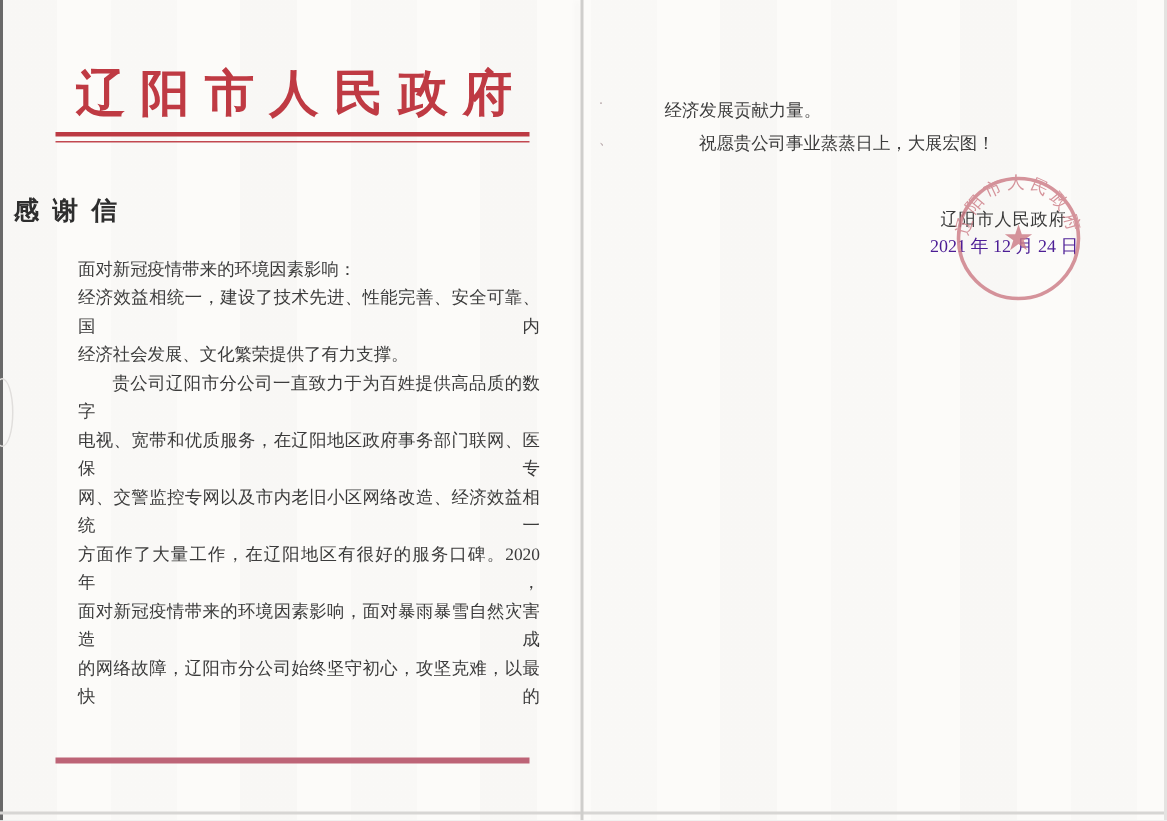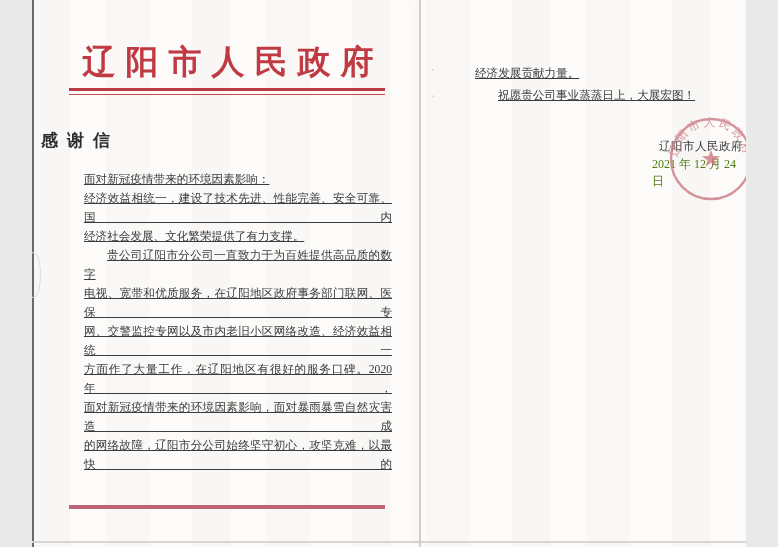--- a/index.html
+++ b/index.html
@@ -1,17 +1,17 @@
 <!DOCTYPE html>
 <html><head>
 <meta charset="utf-8">
 <style>
   html,body{margin:0;padding:0;background:#e9e9e9;}
   #scan{
-    position:relative;width:714px;height:547px;margin:0 auto;
+    position:relative;width:778px;height:547px;margin:0 auto;
     background:#fcfbf9;overflow:hidden;
     font-family:"Liberation Serif","DejaVu Serif",serif;
   }
   
   #scan::before{
     content:"";position:absolute;inset:0;pointer-events:none;
     background:repeating-linear-gradient(90deg,
       rgba(0,0,0,0.016) 0 38px, rgba(0,0,0,0) 38px 74px,
       rgba(0,0,0,0.010) 74px 118px, rgba(0,0,0,0) 118px 160px);
   }
@@ -29,26 +29,26 @@
   .rule-thin{position:absolute;left:37px;top:94px;width:316px;height:1px;background:#c24850;}
 
   .letter-heading{
     position:absolute;left:0;top:129px;width:392px;
     font-size:17px;font-weight:bold;letter-spacing:9px;padding-left:9px;
     color:#2e2e2e;box-sizing:border-box;
   }
 
   .body-left{position:absolute;left:52px;top:170px;width:308px;font-size:11.6px;line-height:19px;color:#3b3b3b;}
   .body-right{position:absolute;left:443px;top:63px;width:312px;font-size:11.6px;line-height:22px;color:#3b3b3b;}
-  .line{text-align:justify;text-align-last:justify;text-decoration:underline;}
+  .line{text-align:justify;text-align-last:justify;}
   .noj{text-align:left;text-align-last:auto;}
   .indent{text-indent:23px;}
 
   .signature{position:absolute;left:627px;top:139px;font-size:11.5px;letter-spacing:0.5px;color:#3a3a3a;}
-  .date{position:absolute;left:620px;top:156px;font-size:12px;color:#4d7c0f;}
+  .date{position:absolute;left:620px;top:156px;font-size:12px;color:#4c1d95;}
 
   .seal{position:absolute;left:634px;top:114px;width:90px;height:90px;opacity:.8;filter:blur(.2px);}
 
   .stray-1{position:absolute;left:399px;top:64px;font-size:10px;color:#a18d90;opacity:.75;}
   .stray-2{position:absolute;left:399px;top:86px;font-size:10px;color:#a18d90;opacity:.75;}
   .clip-mark{position:absolute;left:-6px;top:252px;width:13px;height:44px;border:1px solid #e0dedc;border-radius:50%;background:transparent;}
 </style>
 </head>
 <body>
 

